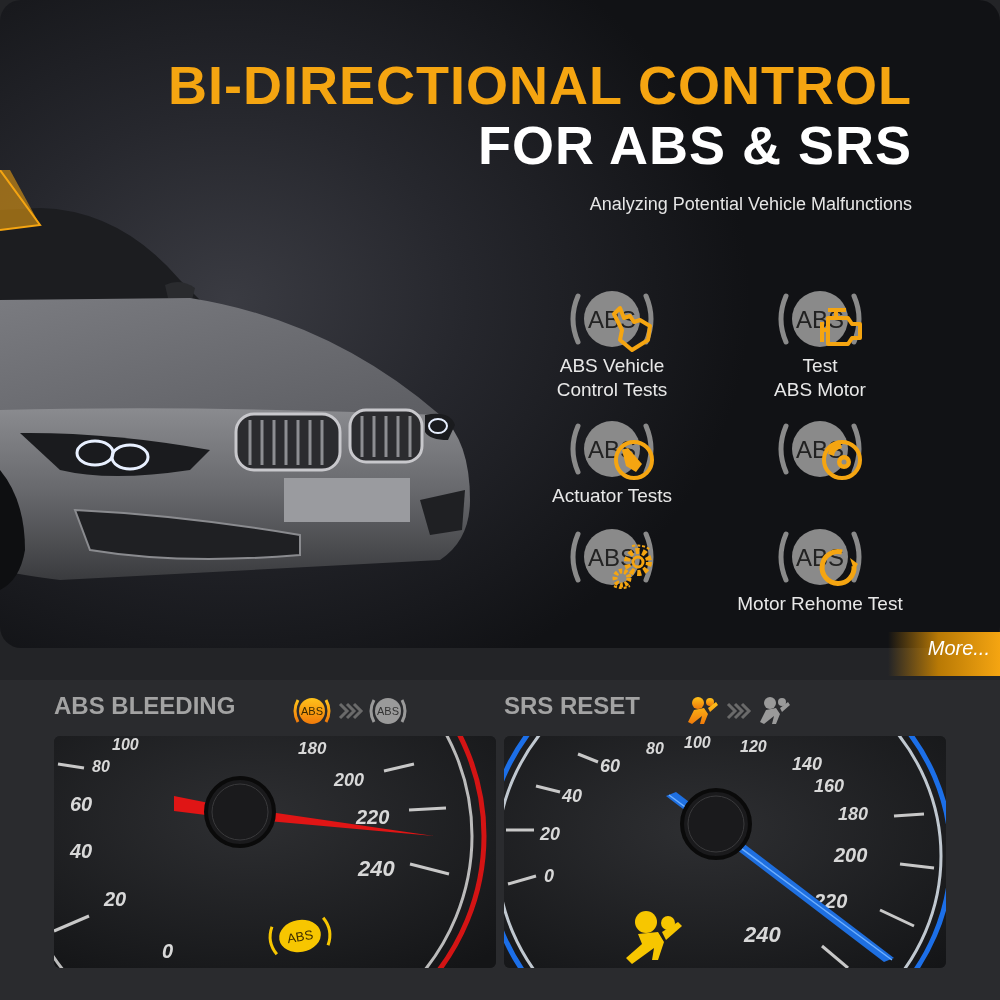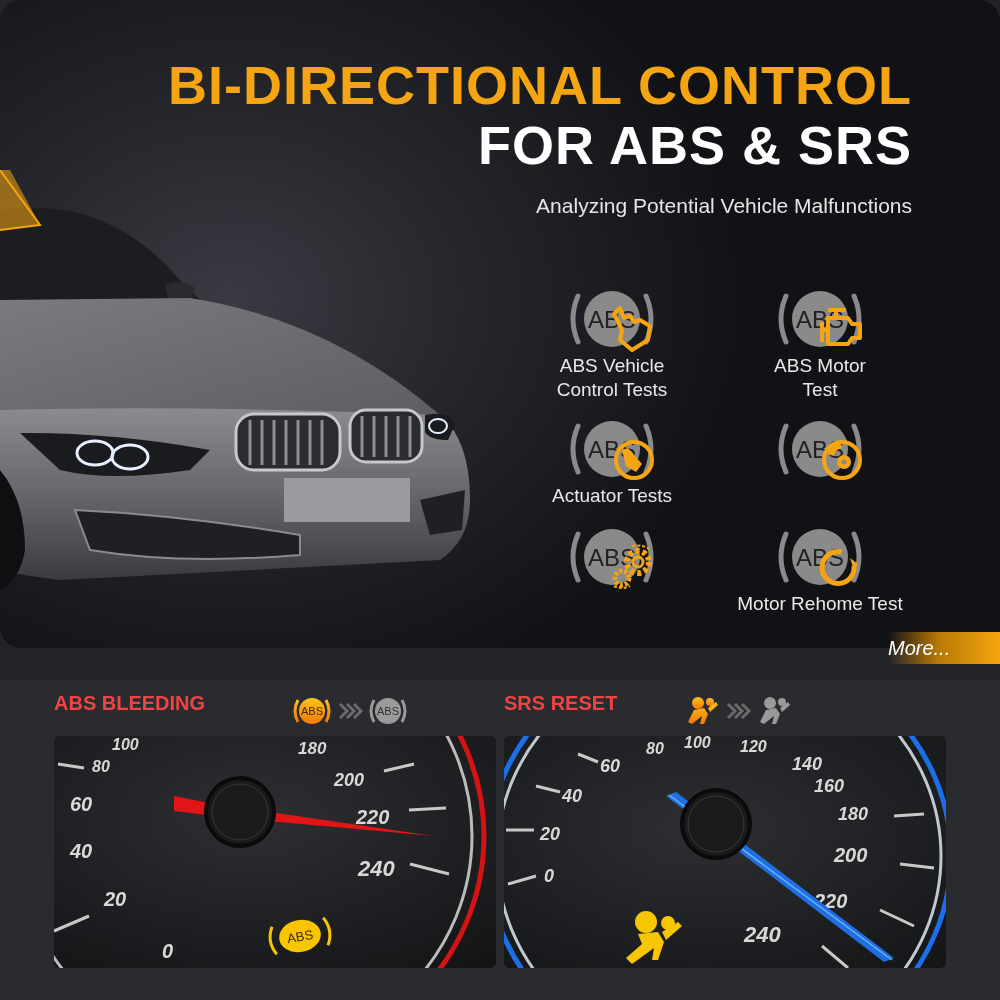--- a/index.html
+++ b/index.html
@@ -1,30 +1,30 @@
 <!DOCTYPE html>
 <html><head>
 <meta charset="utf-8">
 <style>
   html, body { margin:0; padding:0; }
   body { width:1000px; height:1000px; overflow:hidden; background:#232427; font-family:"Liberation Sans", sans-serif; position:relative; }
   .hero { position:absolute; left:0; top:0; width:1000px; height:648px;
     background: radial-gradient(ellipse 520px 420px at 230px 300px, #3a3b42 0%, #26272d 45%, #111215 100%); overflow:hidden;border-radius:21px; }
   .title1 { position:absolute; right:88px; top:54px; font-size:54px; font-weight:bold; color:#f5a511; letter-spacing:1px; white-space:nowrap; }
   .title2 { position:absolute; right:88px; top:114px; font-size:54px; font-weight:bold; color:#ffffff; letter-spacing:1px; white-space:nowrap;margin-left:8px; }
-  .subtitle { position:absolute; right:88px; top:194px; font-size:21px; color:#e6e6e6; white-space:nowrap; }
+  .subtitle { position:absolute; right:88px; top:194px; font-size:18px; color:#e6e6e6; white-space:nowrap; }
   .car { position:absolute; left:0; top:170px; }
   .feature { position:absolute; width:200px; text-align:center; }
   .feature .ficon { width:100px; height:70px; margin:0 auto; display:block; }
   .feature .flabel { color:#e8e8e8; font-size:19px; line-height:24px; display:block; }
-  .more-btn { position:absolute; right:0; top:632px; width:112px; height:32px;
+  .more-btn { position:absolute; right:0; top:632px; width:112px; height:44px;
     background:linear-gradient(90deg, rgba(245,165,17,0) 0%, #b87905 45%, #f5a511 100%);
-    color:#fff; font-style:italic; font-size:20px; line-height:32px; text-align:left; padding-right:10px; box-sizing:border-box; cursor:pointer; }
+    color:#fff; font-style:italic; font-size:20px; line-height:32px; text-align:right; padding-right:10px; box-sizing:border-box; cursor:pointer; }
   .bottom { position:absolute; left:0; top:680px; width:1000px; height:320px; background:#2a2b2e; }
-  .sec-title { position:absolute; top:692px; font-size:20px; font-weight:bold; color:#ef4444; white-space:nowrap; }
+  .sec-title { position:absolute; top:692px; font-size:24px; font-weight:bold; color:#a3a3a3; white-space:nowrap; }
   .panel { position:absolute; top:736px; width:442px; height:232px; border-radius:6px; overflow:hidden; background:#1b1c1e; }
   .hicon { position:absolute; top:694px; }
 </style>
 </head>
 <body>
 
 <div class="hero">
 
   <svg class="car" width="500" height="420" viewBox="0 0 500 420">
     <defs>
@@ -98,22 +98,22 @@
   </div>
 
   <div class="feature" style="left:720px; top:284px;">
     <svg class="ficon" viewBox="0 0 100 70">
       <path d="M16 12 Q6 35 16 58" fill="none" stroke="#8a8a8a" stroke-width="5" stroke-linecap="round"></path>
       <path d="M84 12 Q94 35 84 58" fill="none" stroke="#8a8a8a" stroke-width="5" stroke-linecap="round"></path>
       <circle cx="50" cy="35" r="28" fill="#8a8a8a"></circle>
       <text x="50" y="44" text-anchor="middle" font-size="24" font-family="Liberation Sans, sans-serif" fill="#222">ABS</text>
       <path d="M58 26 L76 26 M66 26 L66 32 M52 38 L52 58 M52 46 L58 46 M58 34 L78 34 L82 40 L90 40 L90 54 L82 54 L78 60 L58 60 Z" fill="none" stroke="#f5a511" stroke-width="4" stroke-linejoin="round"></path>
     </svg>
+    <span class="flabel">Test</span>
     <span class="flabel">ABS Motor</span>
-    <span class="flabel">Test</span>
   </div>
 
   <div class="feature" style="left:512px; top:414px;">
     <svg class="ficon" viewBox="0 0 100 70">
       <path d="M16 12 Q6 35 16 58" fill="none" stroke="#8a8a8a" stroke-width="5" stroke-linecap="round"></path>
       <path d="M84 12 Q94 35 84 58" fill="none" stroke="#8a8a8a" stroke-width="5" stroke-linecap="round"></path>
       <circle cx="50" cy="35" r="28" fill="#8a8a8a"></circle>
       <text x="50" y="44" text-anchor="middle" font-size="24" font-family="Liberation Sans, sans-serif" fill="#222">ABS</text>
       <circle cx="72" cy="46" r="18" fill="none" stroke="#f5a511" stroke-width="4"></circle>
       <path d="M60 36 L66 34 L80 50 L74 58 L64 52 Z" fill="#f5a511"></path>

